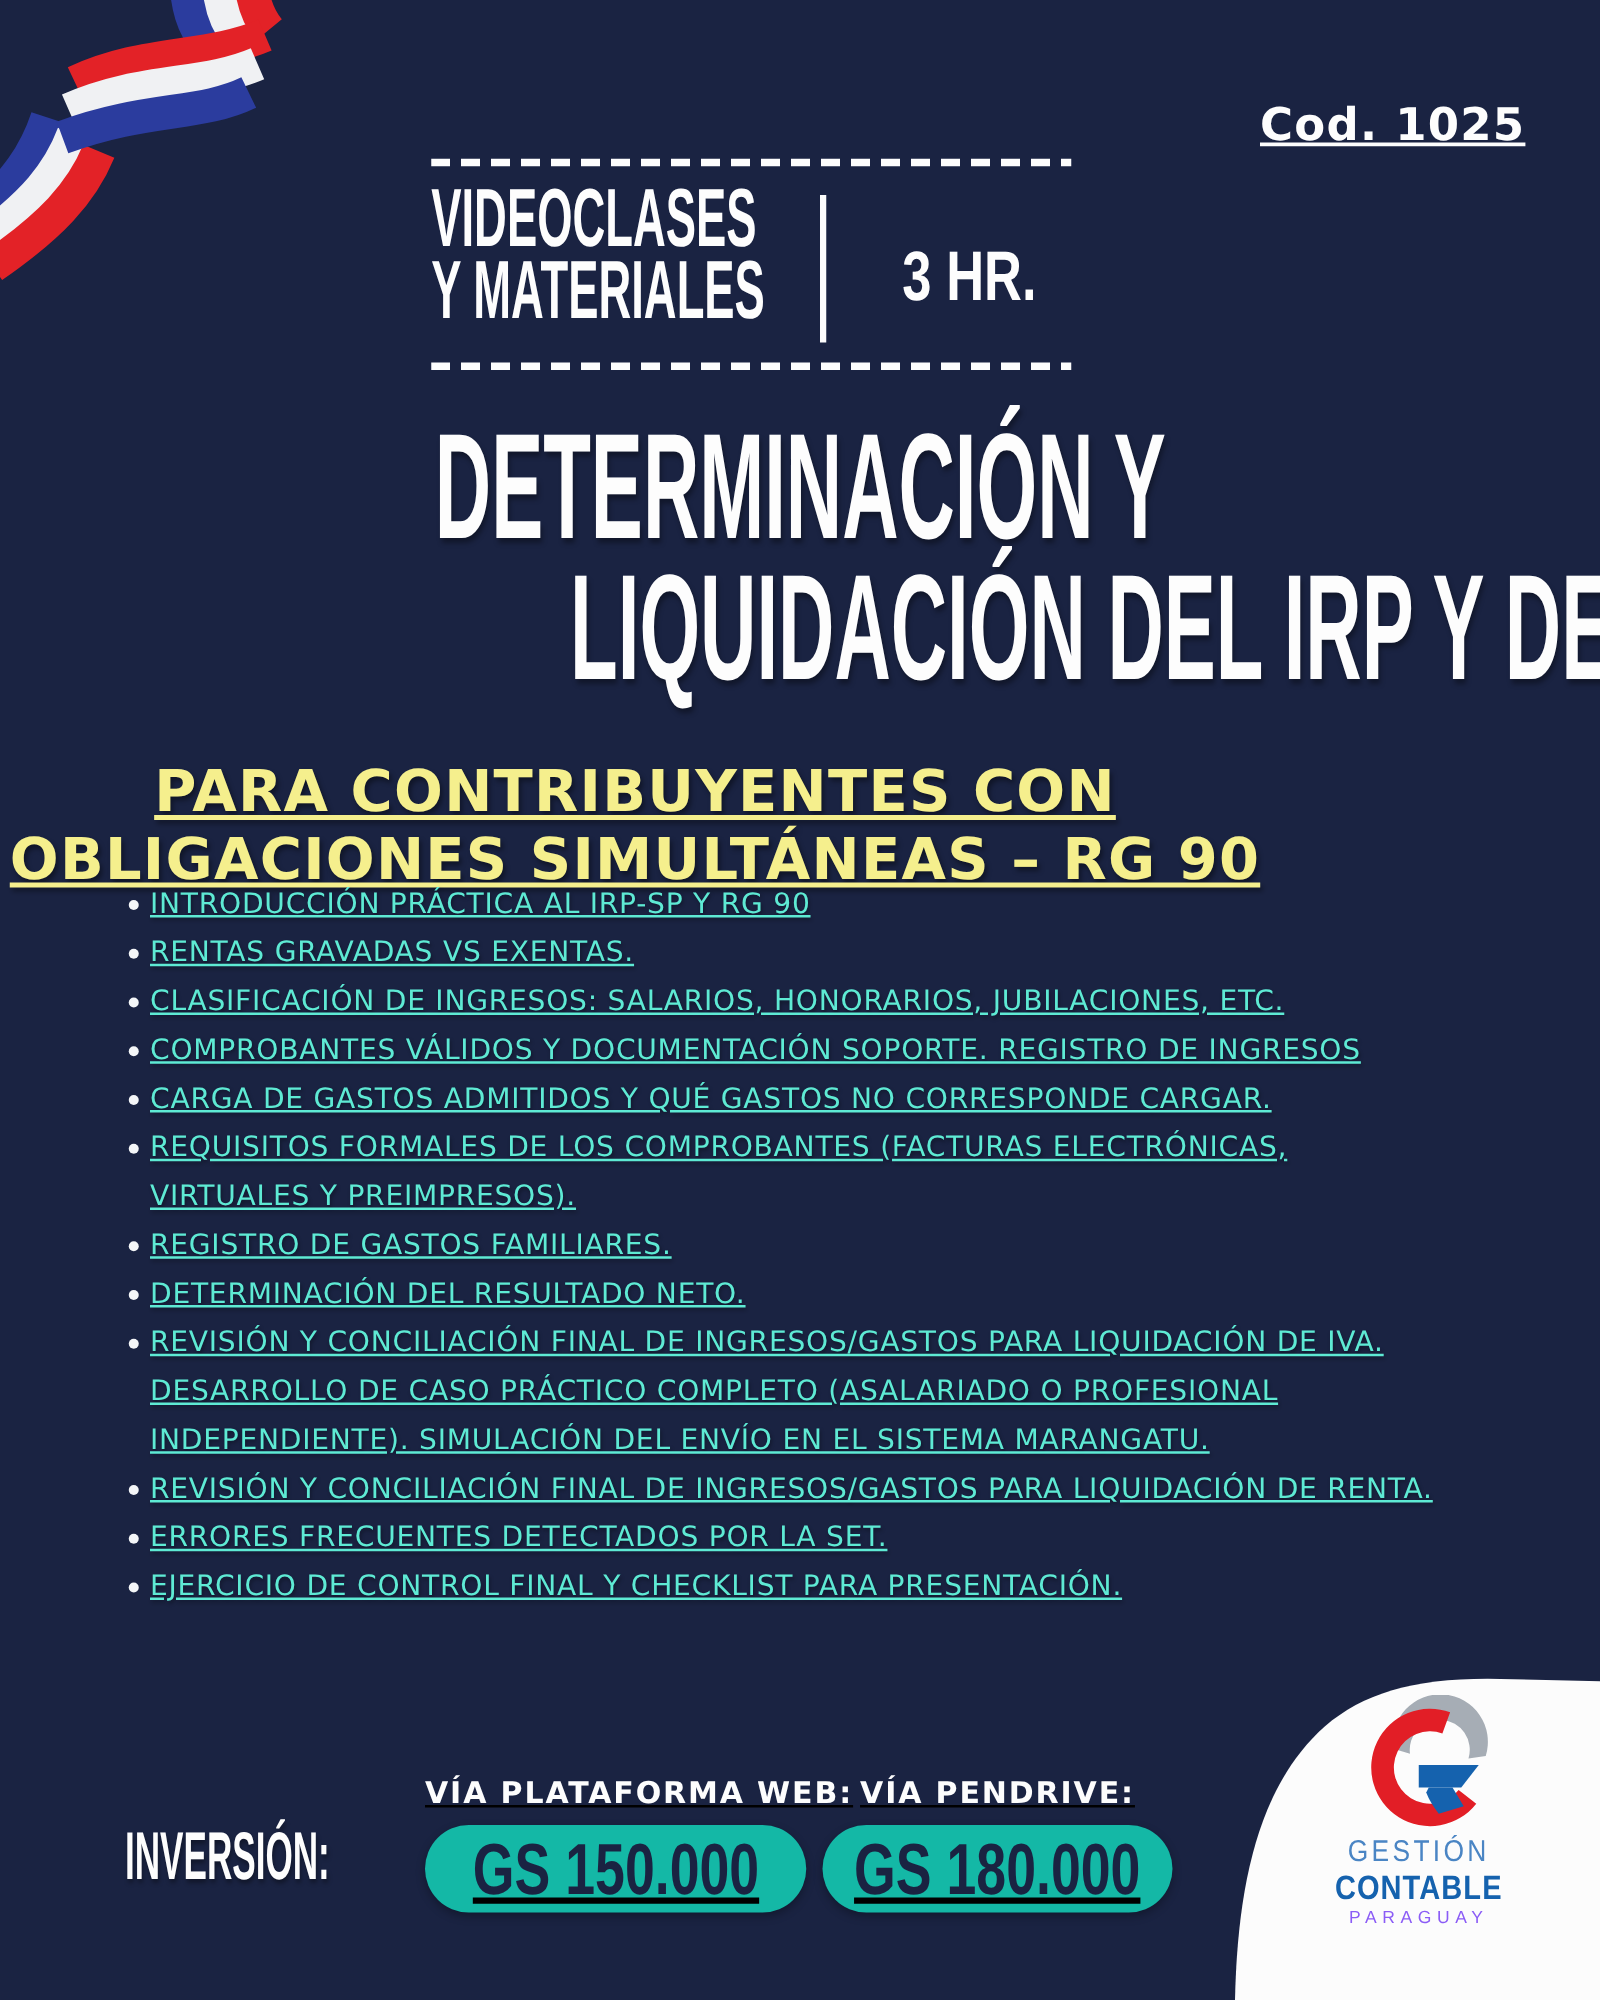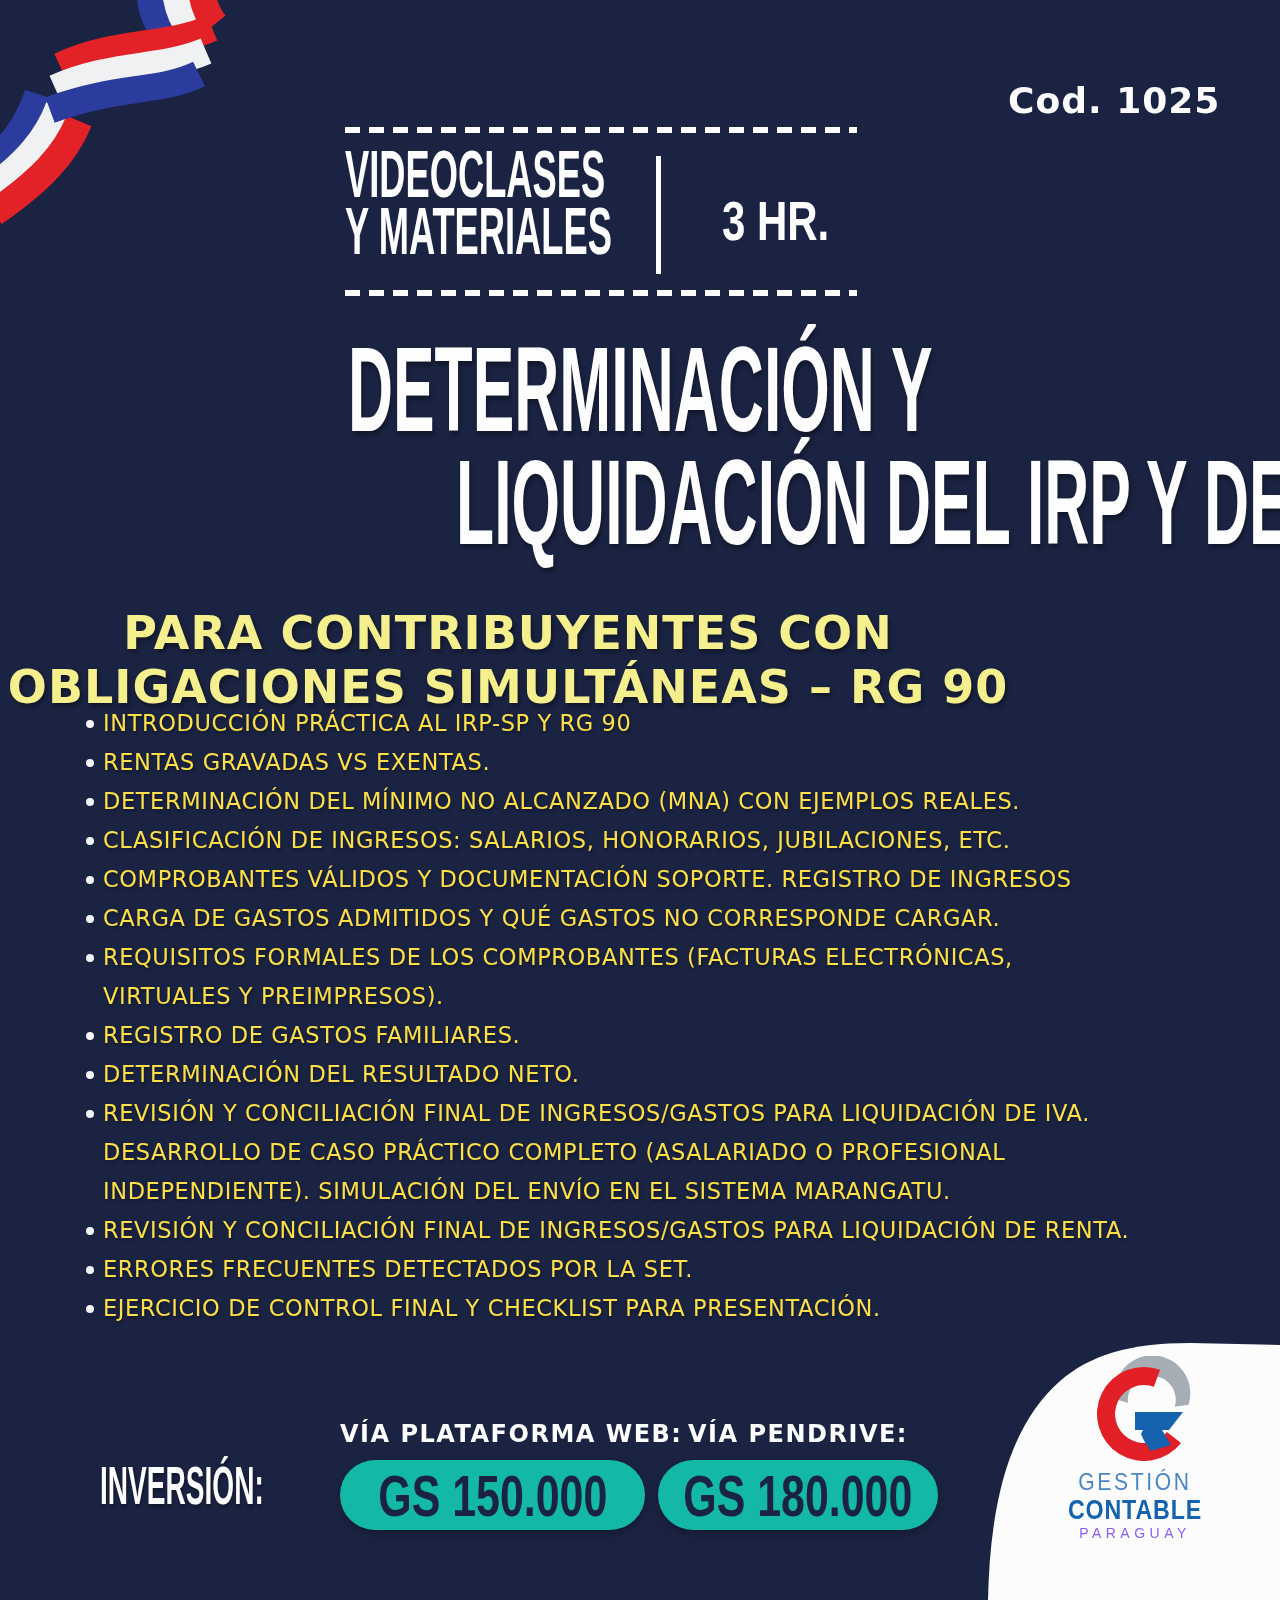--- a/index.html
+++ b/index.html
@@ -1,18 +1,18 @@
 <!DOCTYPE html>
 <html><head>
 <meta charset="utf-8">
 <style>
   html,body{margin:0;padding:0;background:#1a2342;}
   #page{position:relative;width:1280px;height:1600px;background:#1a2342;overflow:hidden;
         font-family:"Liberation Sans",sans-serif;-webkit-font-smoothing:antialiased;}
-  .abs{position:absolute;}
+  .abs{position:absolute;text-decoration:underline;}
 
   
   #ribbon{position:absolute;left:0;top:0;width:250px;height:235px;overflow:visible;}
 
   
   .code{left:1008px;top:80px;font-family:"DejaVu Sans",sans-serif;font-weight:700;
         font-size:36px;color:#fdfdfd;letter-spacing:1px;}
 
   
   .dash{left:345px;width:512px;height:6px;
@@ -32,23 +32,23 @@
          text-shadow:3px 4px 6px rgba(0,0,0,0.35);}
   .title .cond{transform:scaleX(0.52);transform-origin:center;}
   .title div{height:113px;}
 
   
   .subtitle{left:0;top:566px;width:1016px;text-align:center;color:#f5ef8d;
             font-family:"DejaVu Sans",sans-serif;font-weight:700;font-size:46px;line-height:54px;
             letter-spacing:1px;text-shadow:2px 3px 4px rgba(0,0,0,0.4);margin-top:40px;}
 
   
-  .topics{left:83px;top:704px;width:1120px;list-style:none;margin:0;padding:0;
+  .topics{left:100px;top:704px;width:1120px;list-style:none;margin:0;padding:0;
           font-family:"DejaVu Sans",sans-serif;font-size:22.5px;font-weight:400;
-          color:#fde047;letter-spacing:0.6px;text-shadow:1px 2px 3px rgba(0,0,0,0.35);}
+          color:#5eead4;letter-spacing:0.6px;text-shadow:1px 2px 3px rgba(0,0,0,0.35);}
   .topics li{position:relative;padding-left:20px;}
   .topics .dot{position:absolute;left:3px;top:16px;width:8px;height:8px;border-radius:50%;
                background:#f4f6f8;}
   .topics .tl{display:block;height:39px;line-height:39px;white-space:nowrap;}
 
   
   .inversion{left:100px;top:1450px;font-size:54px;line-height:70px;color:#fdfdfd;
              text-shadow:2px 3px 5px rgba(0,0,0,0.35);}
   .inversion .cond{transform:scaleX(0.52);transform-origin:left center;}
   .price-col{top:1420px;text-align:center;}
@@ -119,24 +119,20 @@
     <li>
       <span class="dot"></span>
       <span class="tl">INTRODUCCIÓN PRÁCTICA AL IRP-SP Y RG 90</span>
     </li>
     <li>
       <span class="dot"></span>
       <span class="tl">RENTAS GRAVADAS VS EXENTAS.</span>
     </li>
     <li>
       <span class="dot"></span>
-      <span class="tl">DETERMINACIÓN DEL MÍNIMO NO ALCANZADO (MNA) CON EJEMPLOS REALES.</span>
-    </li>
-    <li>
-      <span class="dot"></span>
       <span class="tl">CLASIFICACIÓN DE INGRESOS: SALARIOS, HONORARIOS, JUBILACIONES, ETC.</span>
     </li>
     <li>
       <span class="dot"></span>
       <span class="tl">COMPROBANTES VÁLIDOS Y DOCUMENTACIÓN SOPORTE. REGISTRO DE INGRESOS</span>
     </li>
     <li>
       <span class="dot"></span>
       <span class="tl">CARGA DE GASTOS ADMITIDOS Y QUÉ GASTOS NO CORRESPONDE CARGAR.</span>
     </li>

